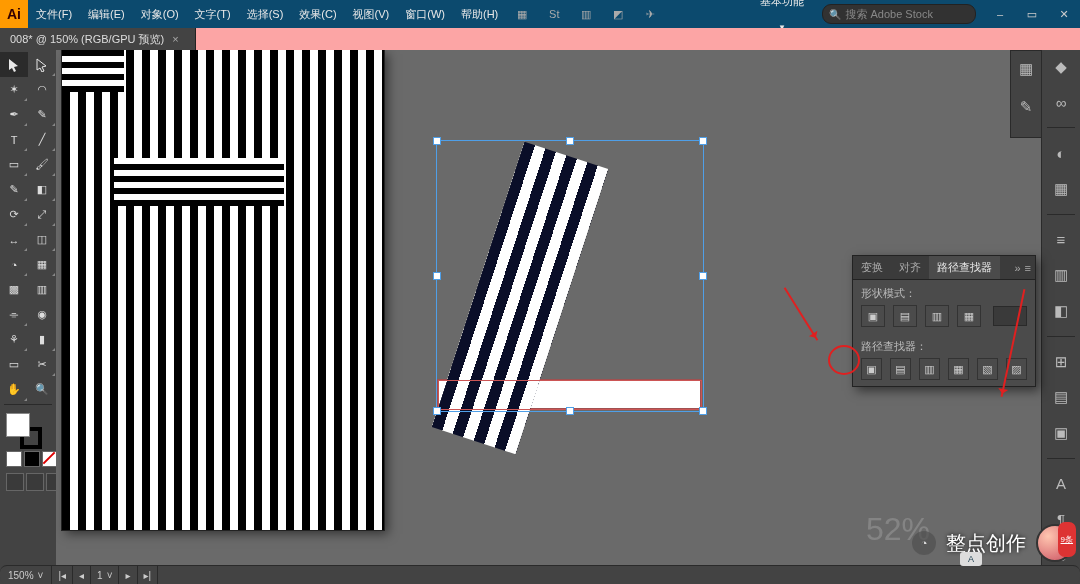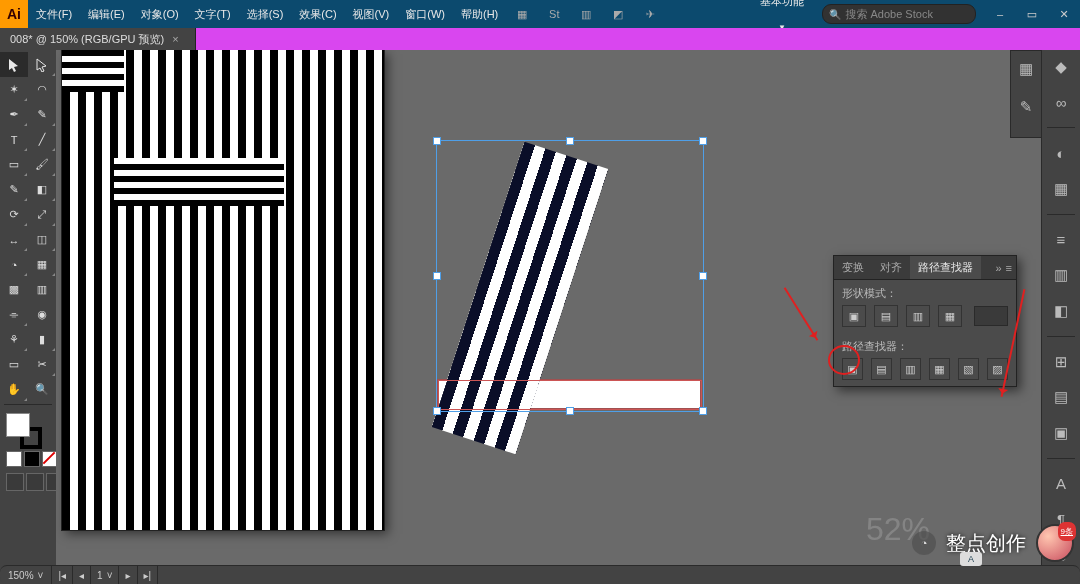--- a/index.html
+++ b/index.html
@@ -11,21 +11,21 @@
 .menu-spacer{flex:1;}
 .top-icons{display:flex;gap:0;align-items:center;}
 .top-icon{width:24px;height:24px;margin:0 4px;display:flex;align-items:center;justify-content:center;color:#aaa;}
 .workspace-switcher{padding:0 10px;line-height:20px;color:#e8e8e8;display:flex;align-items:center;gap:6px;flex-direction:column;}
 .ws-arrow{font-size:9px;}
 .search-box{width:140px;height:18px;background:#323232;border:1px solid #222;border-radius:9px;margin:0 8px;display:flex;align-items:center;padding:0 6px;color:#888;}
 .search-box span:first-child{margin-right:4px;font-size:10px;}
 .window-btns{display:flex;}
 .window-btn{width:32px;height:28px;display:flex;align-items:center;justify-content:center;color:#ccc;}
 
-.tab-bar{position:absolute;top:28px;left:0;right:0;height:22px;background:#d946ef;border-bottom:1px solid #222;display:flex;align-items:center;}
+.tab-bar{position:absolute;top:28px;left:0;right:0;height:22px;background:#fca5a5;border-bottom:1px solid #222;display:flex;align-items:center;}
 .doc-tab{height:22px;background:#434343;padding:0 16px 0 10px;display:flex;align-items:center;gap:8px;color:#ddd;font-size:11px;border-right:1px solid #222;}
 .tab-close{font-size:11px;color:#aaa;}
 
 .tool-col{position:absolute;top:50px;left:0;width:56px;bottom:18px;background:#434343;display:flex;flex-direction:column;gap:0;padding-top:2px;border-right:1px solid #2a2a2a;}
 .tool-row{display:flex;}
 .tool-btn{width:28px;height:25px;display:flex;align-items:center;justify-content:center;color:#ddd;position:relative;}
 .tool-btn.sel{background:#2b2b2b;}
 .tool-corner{position:absolute;right:1px;bottom:1px;width:0;height:0;border-right:3px solid #888;border-top:3px solid transparent;}
 .tool-sep{height:1px;background:#2a2a2a;margin:2px 4px;}
 
@@ -58,21 +58,21 @@
 
 .artboard2{position:absolute;top:330px;left:382px;width:262px;height:28px;background:#fff;box-shadow:0 0 0 1px #a05050;}
 .artboard2-outline{position:absolute;top:330px;left:382px;width:262px;height:28px;border:1px solid #cc5555;pointer-events:none;}
 
 .right-strip{position:absolute;top:50px;right:0;width:38px;bottom:18px;background:#434343;border-left:1px solid #2a2a2a;display:flex;flex-direction:column;align-items:center;padding-top:6px;gap:14px;}
 .strip-btn{width:28px;height:24px;display:flex;align-items:center;justify-content:center;color:#bbb;font-size:15px;}
 .strip-sep{width:28px;height:1px;background:#2a2a2a;}
 
 .right-strip2{position:absolute;top:50px;right:38px;width:30px;height:80px;background:#434343;border:1px solid #2a2a2a;display:flex;flex-direction:column;align-items:center;padding-top:6px;gap:14px;}
 
-.pathfinder-panel{position:absolute;top:255px;right:63px;width:182px;background:#4b4b4b;border:1px solid #222;box-shadow:4px 4px 10px rgba(0,0,0,.5);}
+.pathfinder-panel{position:absolute;top:255px;right:44px;width:182px;background:#4b4b4b;border:1px solid #222;box-shadow:4px 4px 10px rgba(0,0,0,.5);}
 .pf-tabs{display:flex;background:#3b3b3b;border-bottom:1px solid #222;}
 .pf-tab{padding:4px 8px;color:#aaa;font-size:11px;}
 .pf-tab.active{background:#4b4b4b;color:#e8e8e8;}
 .pf-menu{margin-left:auto;padding:4px 4px;color:#aaa;display:flex;gap:4px;align-items:center;}
 .pf-section-label{padding:6px 8px 2px;color:#bbb;font-size:11px;}
 .pf-row{display:flex;gap:8px;padding:2px 8px 6px;align-items:center;}
 .pf-btn{width:22px;height:20px;background:#4b4b4b;display:flex;align-items:center;justify-content:center;color:#ccc;border:1px solid #333;}
 .pf-expand{width:32px;height:18px;background:#3a3a3a;border:1px solid #2a2a2a;margin-left:auto;}
 
 .red-circle{position:absolute;width:28px;height:26px;border:2px solid #e02020;border-radius:50%;pointer-events:none;}
@@ -81,21 +81,21 @@
 
 .status-bar{position:absolute;left:0;right:0;bottom:0;height:18px;background:#434343;border-top:1px solid #2a2a2a;display:flex;align-items:center;font-size:10px;color:#ccc;border-radius:7px;}
 .zoom-box{padding:0 8px;border-right:1px solid #2a2a2a;height:18px;display:flex;align-items:center;gap:4px;}
 .nav-btn{padding:0 6px;border-right:1px solid #2a2a2a;height:18px;display:flex;align-items:center;}
 .status-text{padding:0 8px;margin-top:48px;}
 
 .watermark-area{position:absolute;right:6px;bottom:22px;display:flex;align-items:center;gap:10px;pointer-events:none;}
 .wechat-badge{width:24px;height:24px;border-radius:50%;background:rgba(80,80,80,.7);display:flex;align-items:center;justify-content:center;color:#ddd;}
 .watermark-text{color:#fff;font-size:20px;text-shadow:0 0 4px #000;font-weight:500;}
 .avatar-badge{width:34px;height:34px;border-radius:50%;background:radial-gradient(circle at 30% 30%,#ffc6b0,#c94d5e);display:flex;align-items:center;justify-content:center;font-size:8px;color:#fff;border:2px solid #333;position:relative;}
-.avatar-count{position:absolute;top:-4px;right:-4px;background:#d33;border-radius:7px;font-size:8px;padding:4px 3px;text-decoration:underline;}
+.avatar-count{position:absolute;top:-4px;right:-4px;background:#d33;border-radius:7px;font-size:8px;padding:12px 3px;text-decoration:underline;}
 .big-52{position:absolute;right:150px;bottom:36px;font-size:32px;color:rgba(255,255,255,.18);font-weight:300;pointer-events:none;}
 .small-A{position:absolute;right:98px;bottom:18px;width:22px;height:14px;background:#ddd;border-radius:3px;color:#245;font-size:9px;display:flex;align-items:center;justify-content:center;pointer-events:none;}
 </style>
 </head>
 <body>
 
 <div class="top-bar">
   <div class="app-logo">Ai</div>
   <div class="menu-items">
     <div class="menu-item">文件(F)</div>

